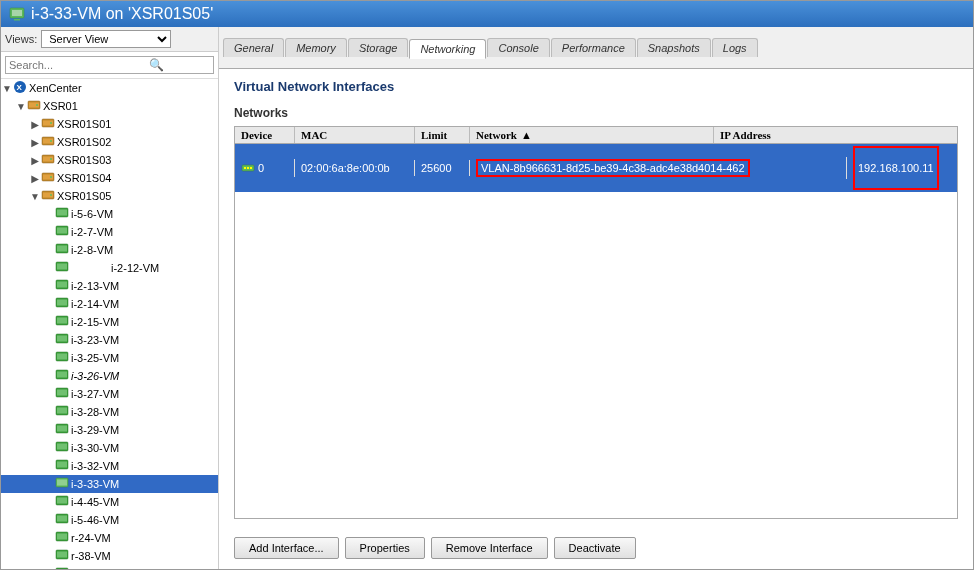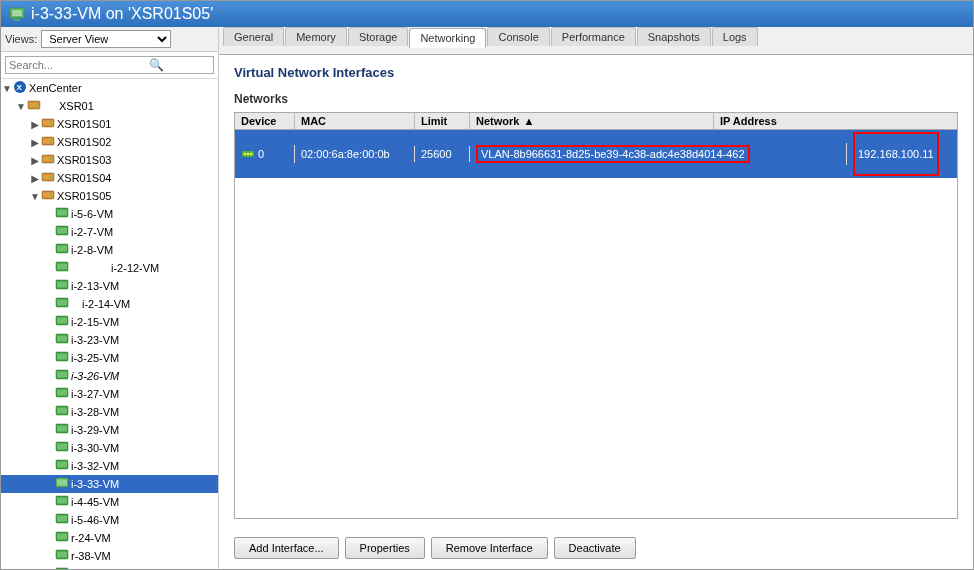--- a/index.html
+++ b/index.html
@@ -25,33 +25,33 @@
     .tree-item { display: flex; align-items: center; padding: 1px 0; cursor: pointer; white-space: nowrap; }
     .tree-item.selected { background: #316ac5; color: white; }
     .tree-indent { display: inline-block; }
     .tree-toggle { width: 12px; text-align: center; font-size: 10px; cursor: pointer; color: #555; }
     .tree-label { font-size: 11px; }
 
     
     .main-panel { flex: 1; display: flex; flex-direction: column; background: #f5f5f5; overflow: hidden; }
 
     
-    .tab-bar { background: #f0f0f0; border-bottom: 1px solid #aaa; display: flex; align-items: flex-start; padding: 0 4px; height: 28px; }
+    .tab-bar { background: #f0f0f0; border-bottom: 1px solid #aaa; display: flex; align-items: center; padding: 0 4px; height: 42px; font-style: italic; }
     .tab { padding: 3px 10px; border: 1px solid #bbb; border-bottom: none; background: #e0e0e0; cursor: pointer; font-size: 11px; margin-right: 1px; border-radius: 3px 3px 0 0; color: #333; }
     .tab.active { background: white; border-color: #aaa; border-bottom: 1px solid white; position: relative; bottom: -1px; font-weight: normal; z-index: 1; }
 
     
     .panel-content { flex: 1; background: white; padding: 10px 15px; overflow: auto; display: flex; flex-direction: column; }
     .panel-title { font-size: 13px; font-weight: bold; color: #1a3a6e; margin-bottom: 12px; }
     .section-title { font-size: 12px; font-weight: bold; margin-bottom: 6px; color: #333; }
 
     
     .table-container { border: 1px solid #aaa; flex: 1; margin-bottom: 10px; }
     .table-header { display: flex; background: #e8e8e8; border-bottom: 1px solid #aaa; }
-    .table-header .col { padding: 2px 6px; font-size: 11px; font-weight: bold; border-right: 1px solid #bbb; }
+    .table-header .col { padding: 2px 6px; font-size: 11px; font-weight: bold; border-right: 1px solid #bbb; font-family: Liberation Serif, serif; }
     .table-header .col:last-child { border-right: none; flex: 1; }
     .col-device { width: 60px; }
     .col-mac { width: 120px; }
     .col-limit { width: 55px; }
     .col-network { flex: 1; display: flex; align-items: center; gap: 4px; }
     .col-ip { width: 110px; }
 
     .table-row { display: flex; align-items: center; }
     .table-row.selected { background: #316ac5; color: white; }
     .table-row .col { padding: 2px 6px; font-size: 11px; border-right: 1px solid #ddd; overflow: hidden; text-overflow: ellipsis; white-space: nowrap; }
@@ -109,21 +109,21 @@
             <span class="tree-label" style="margin-left: 2px;">XenCenter</span>
           </div>
           <div class="tree-item">
             <span class="tree-indent" style="width: 14px; display: inline-block;"></span>
             <span class="tree-toggle">▼</span>
             <span><svg width="14" height="14" viewBox="0 0 14 14">
                 <rect x="1" y="3" width="12" height="8" rx="1" fill="#c0892a" stroke="#906020" stroke-width="0.5"></rect>
                 <rect x="2" y="4.5" width="10" height="5" fill="#e0a040"></rect>
                 <circle cx="10" cy="7" r="1" fill="#60c060"></circle>
               </svg></span>
-            <span class="tree-label" style="margin-left: 18px;">XSR01</span>
+            <span class="tree-label" style="margin-left: 2px;">XSR01</span>
           </div>
           <div class="tree-item">
             <span class="tree-indent" style="width: 28px; display: inline-block;"></span>
             <span class="tree-toggle">▶</span>
             <span><svg width="14" height="14" viewBox="0 0 14 14">
                 <rect x="1" y="3" width="12" height="8" rx="1" fill="#c0892a" stroke="#906020" stroke-width="0.5"></rect>
                 <rect x="2" y="4.5" width="10" height="5" fill="#e0a040"></rect>
                 <circle cx="10" cy="7" r="1" fill="#60c060"></circle>
               </svg></span>
             <span class="tree-label" style="margin-left: 2px;">XSR01S01</span>
@@ -213,21 +213,21 @@
               </svg></span>
             <span class="tree-label" style="margin-left: 2px;">i-2-13-VM</span>
           </div>
           <div class="tree-item">
             <span class="tree-indent" style="width: 42px; display: inline-block;"></span>
             <span class="tree-toggle"> </span>
             <span><svg width="14" height="14" viewBox="0 0 14 14">
                 <rect x="1" y="2" width="12" height="9" rx="1" fill="#3a9d3a" stroke="#2a7a2a" stroke-width="0.5"></rect>
                 <rect x="2" y="3.5" width="10" height="6" fill="#70c070"></rect>
               </svg></span>
-            <span class="tree-label" style="margin-left: 13px; text-align: center;">i-2-14-VM</span>
+            <span class="tree-label" style="margin-left: 2px; text-align: center;">i-2-14-VM</span>
           </div>
           <div class="tree-item">
             <span class="tree-indent" style="width: 42px; display: inline-block;"></span>
             <span class="tree-toggle"> </span>
             <span><svg width="14" height="14" viewBox="0 0 14 14">
                 <rect x="1" y="2" width="12" height="9" rx="1" fill="#3a9d3a" stroke="#2a7a2a" stroke-width="0.5"></rect>
                 <rect x="2" y="3.5" width="10" height="6" fill="#70c070"></rect>
               </svg></span>
             <span class="tree-label" style="margin-left: 2px;">i-2-15-VM</span>
           </div>

